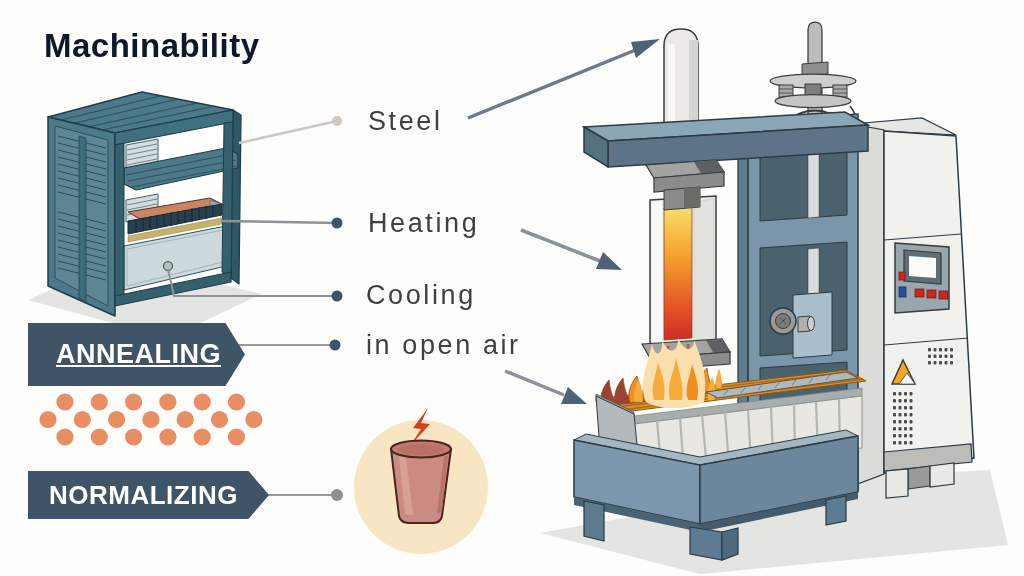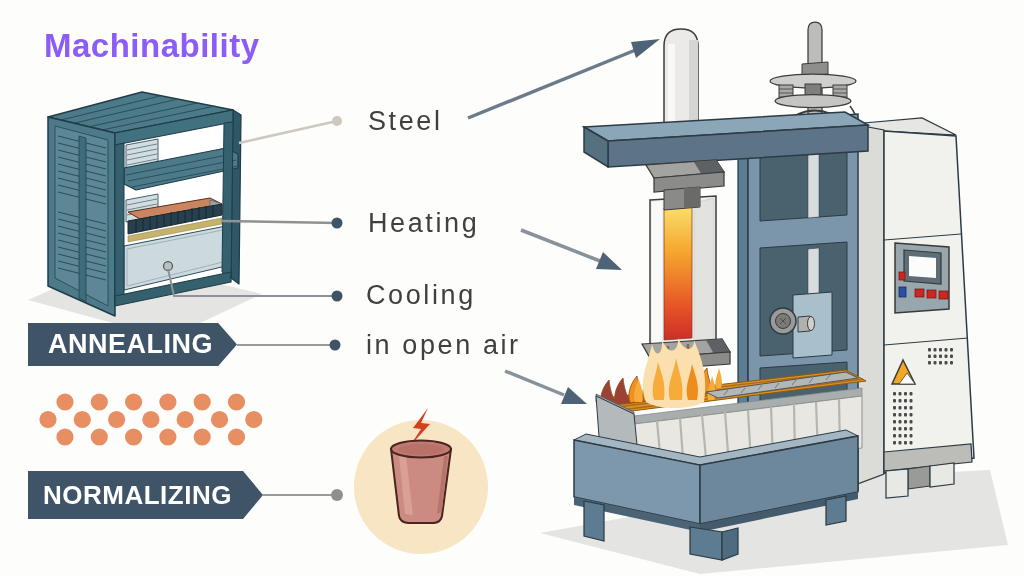--- a/index.html
+++ b/index.html
@@ -1,30 +1,30 @@
 <!DOCTYPE html>
 <html><head>
 <meta charset="utf-8">
 <style>
   html,body{margin:0;padding:0;background:#ffffff;}
   .stage{position:relative;width:1024px;height:576px;background:#fdfdfc;overflow:hidden;
          font-family:"Liberation Sans","DejaVu Sans",sans-serif;}
   .scene{position:absolute;left:0;top:0;}
   .title{position:absolute;left:44px;top:27px;font-size:33px;font-weight:700;
-         letter-spacing:.5px;color:#8b5cf6;}
+         letter-spacing:.5px;color:#0f172a;}
   .callout{position:absolute;font-size:27px;letter-spacing:2.6px;color:#404040;font-weight:500;}
   .callout.steel{left:368px;top:106px;}
   .callout.heating{left:368px;top:208px;}
   .callout.cooling{left:366px;top:280px;text-align:center;}
   .callout.openair{left:366px;top:330px;}
   .banner{position:absolute;background:#3f5467;display:flex;align-items:center;
-          color:#fff;font-weight:700;}
-  .banner.annealing{left:28px;top:323px;width:209px;height:43px;font-size:27px;
-          letter-spacing:.5px;padding-left:0;
-          clip-path:polygon(0 0,91% 0,100% 50%,91% 100%,0 100%);}
+          color:#fff;font-weight:700;padding-left:6px;}
+  .banner.annealing{left:28px;top:323px;width:209px;height:63px;font-size:27px;
+          letter-spacing:.5px;padding-left:8px;
+          clip-path:polygon(0 0,91% 0,100% 50%,91% 100%,0 100%);text-decoration:underline;}
   .banner.annealing span{margin-left:20px;}
   .banner.normalizing{left:28px;top:471px;width:235px;height:48px;font-size:26px;
           letter-spacing:.5px;
           clip-path:polygon(0 0,91.5% 0,100% 50%,91.5% 100%,0 100%);}
   .banner.normalizing span{margin-left:15px;}
 </style>
 </head>
 <body>
 
 <div class="stage">

